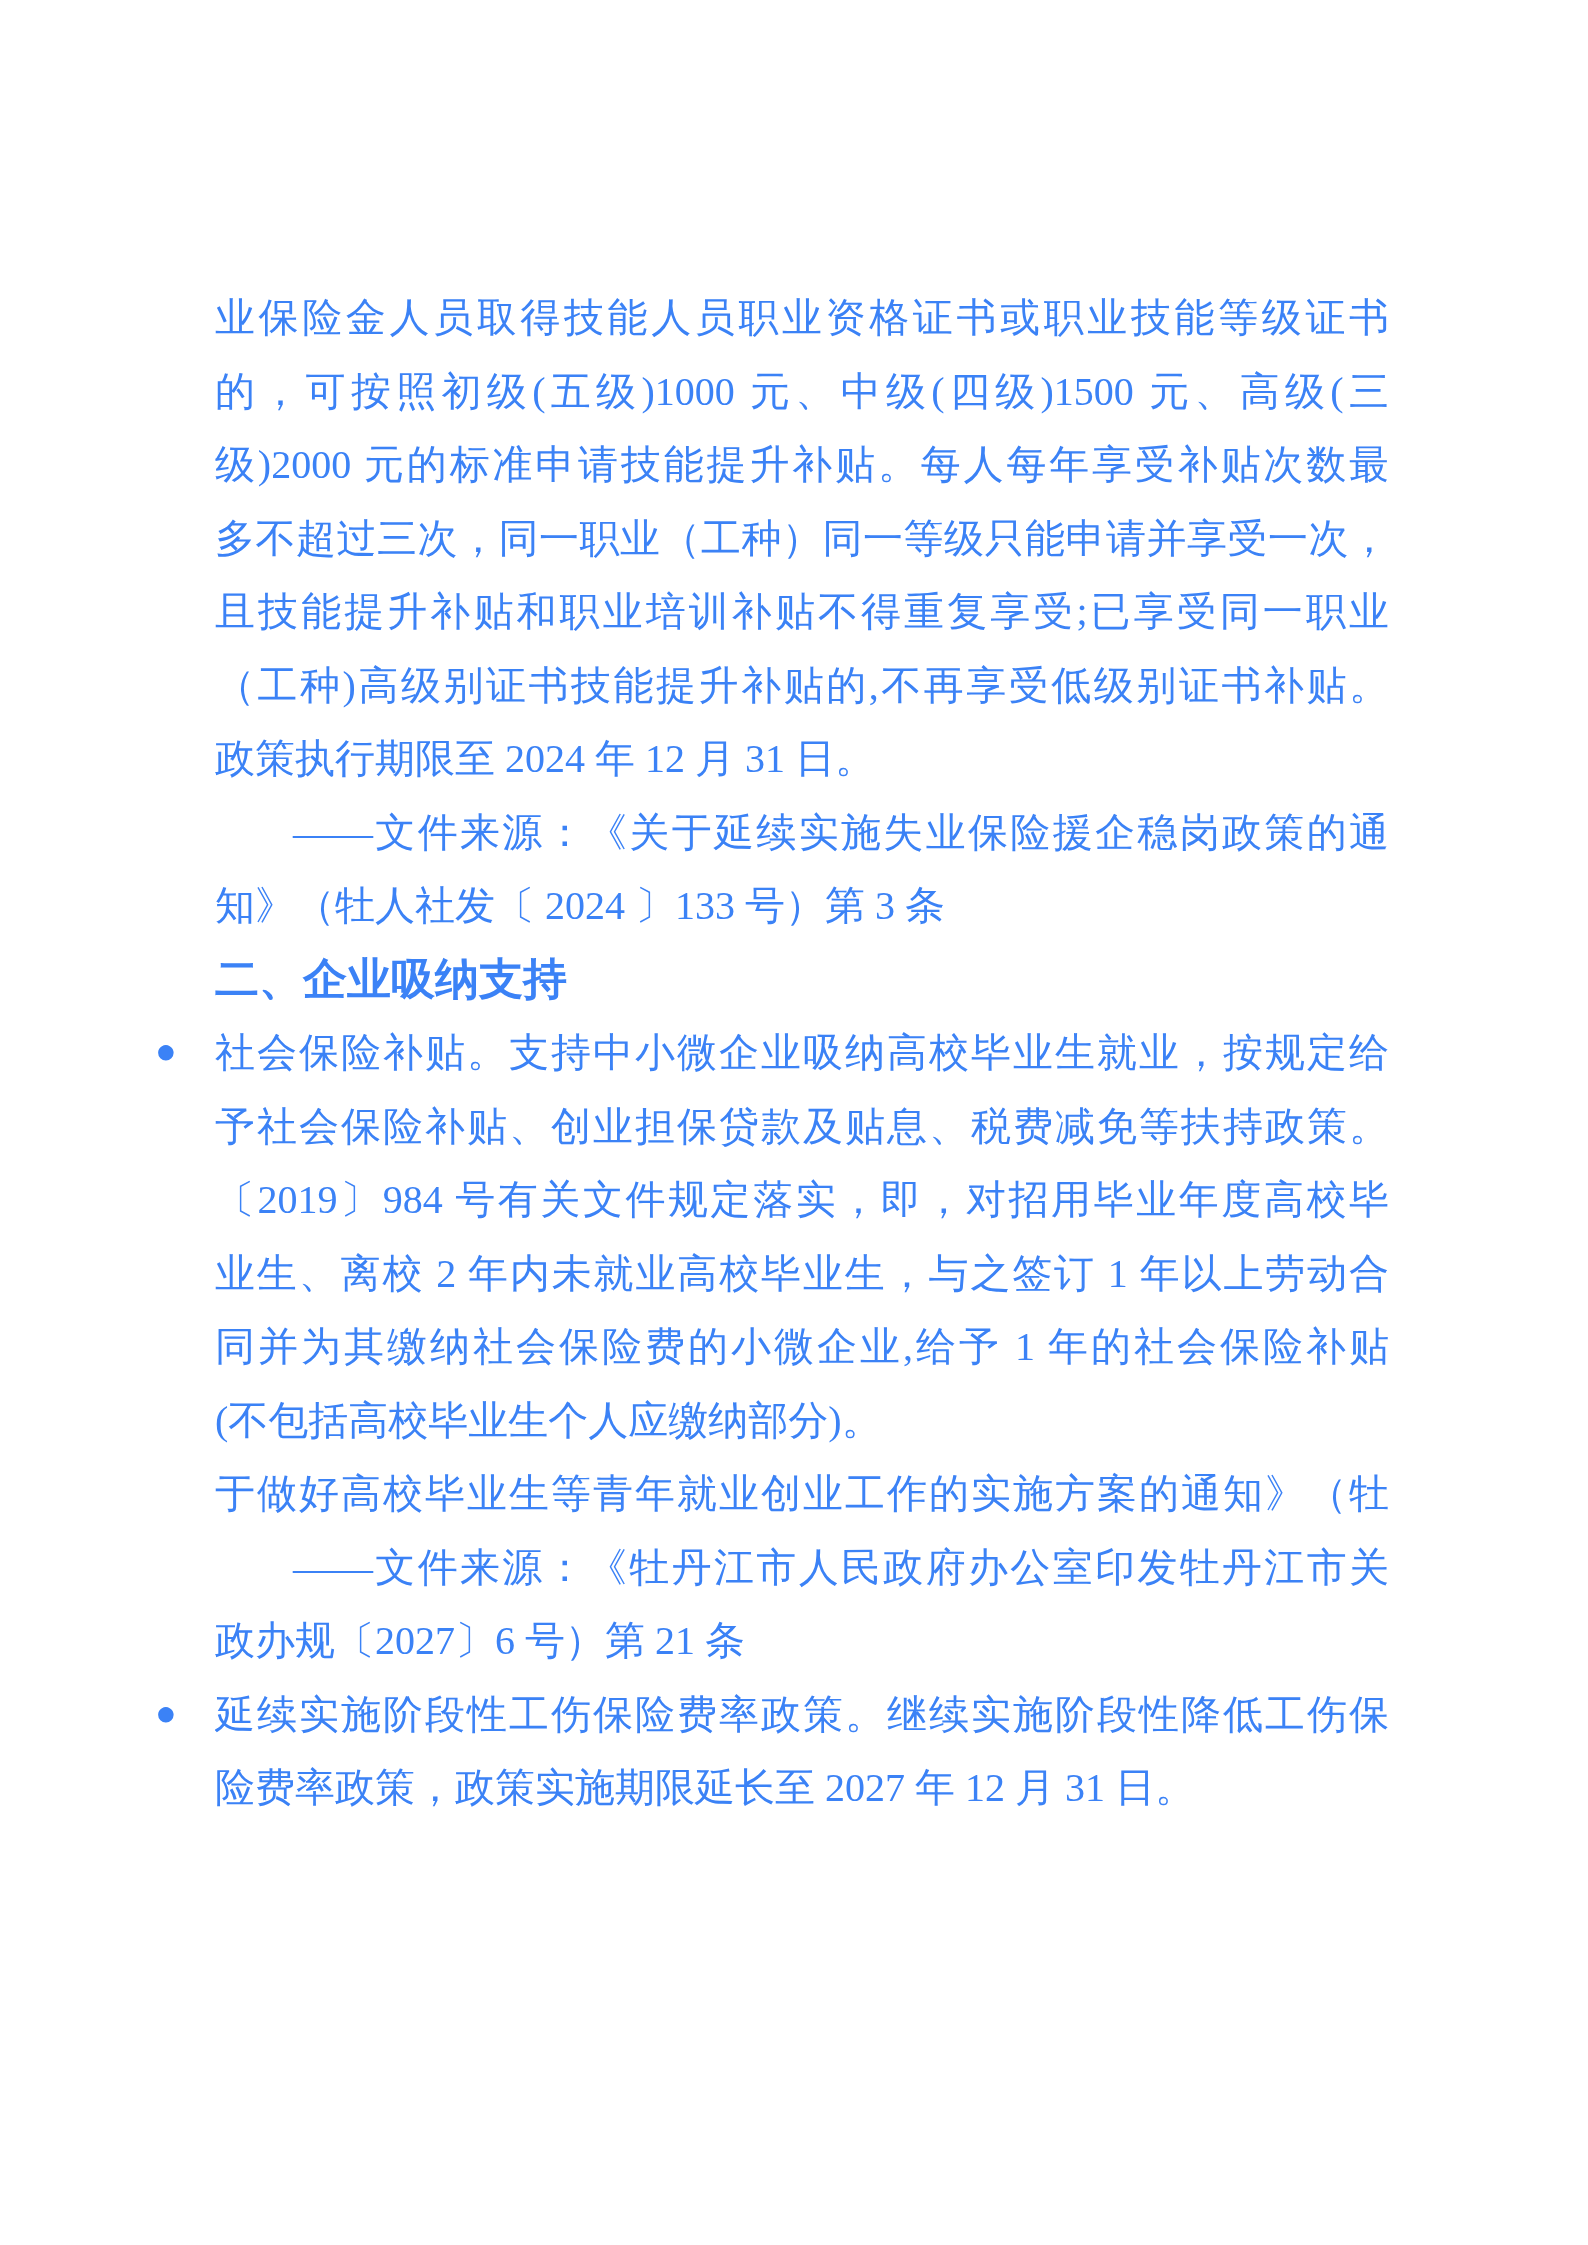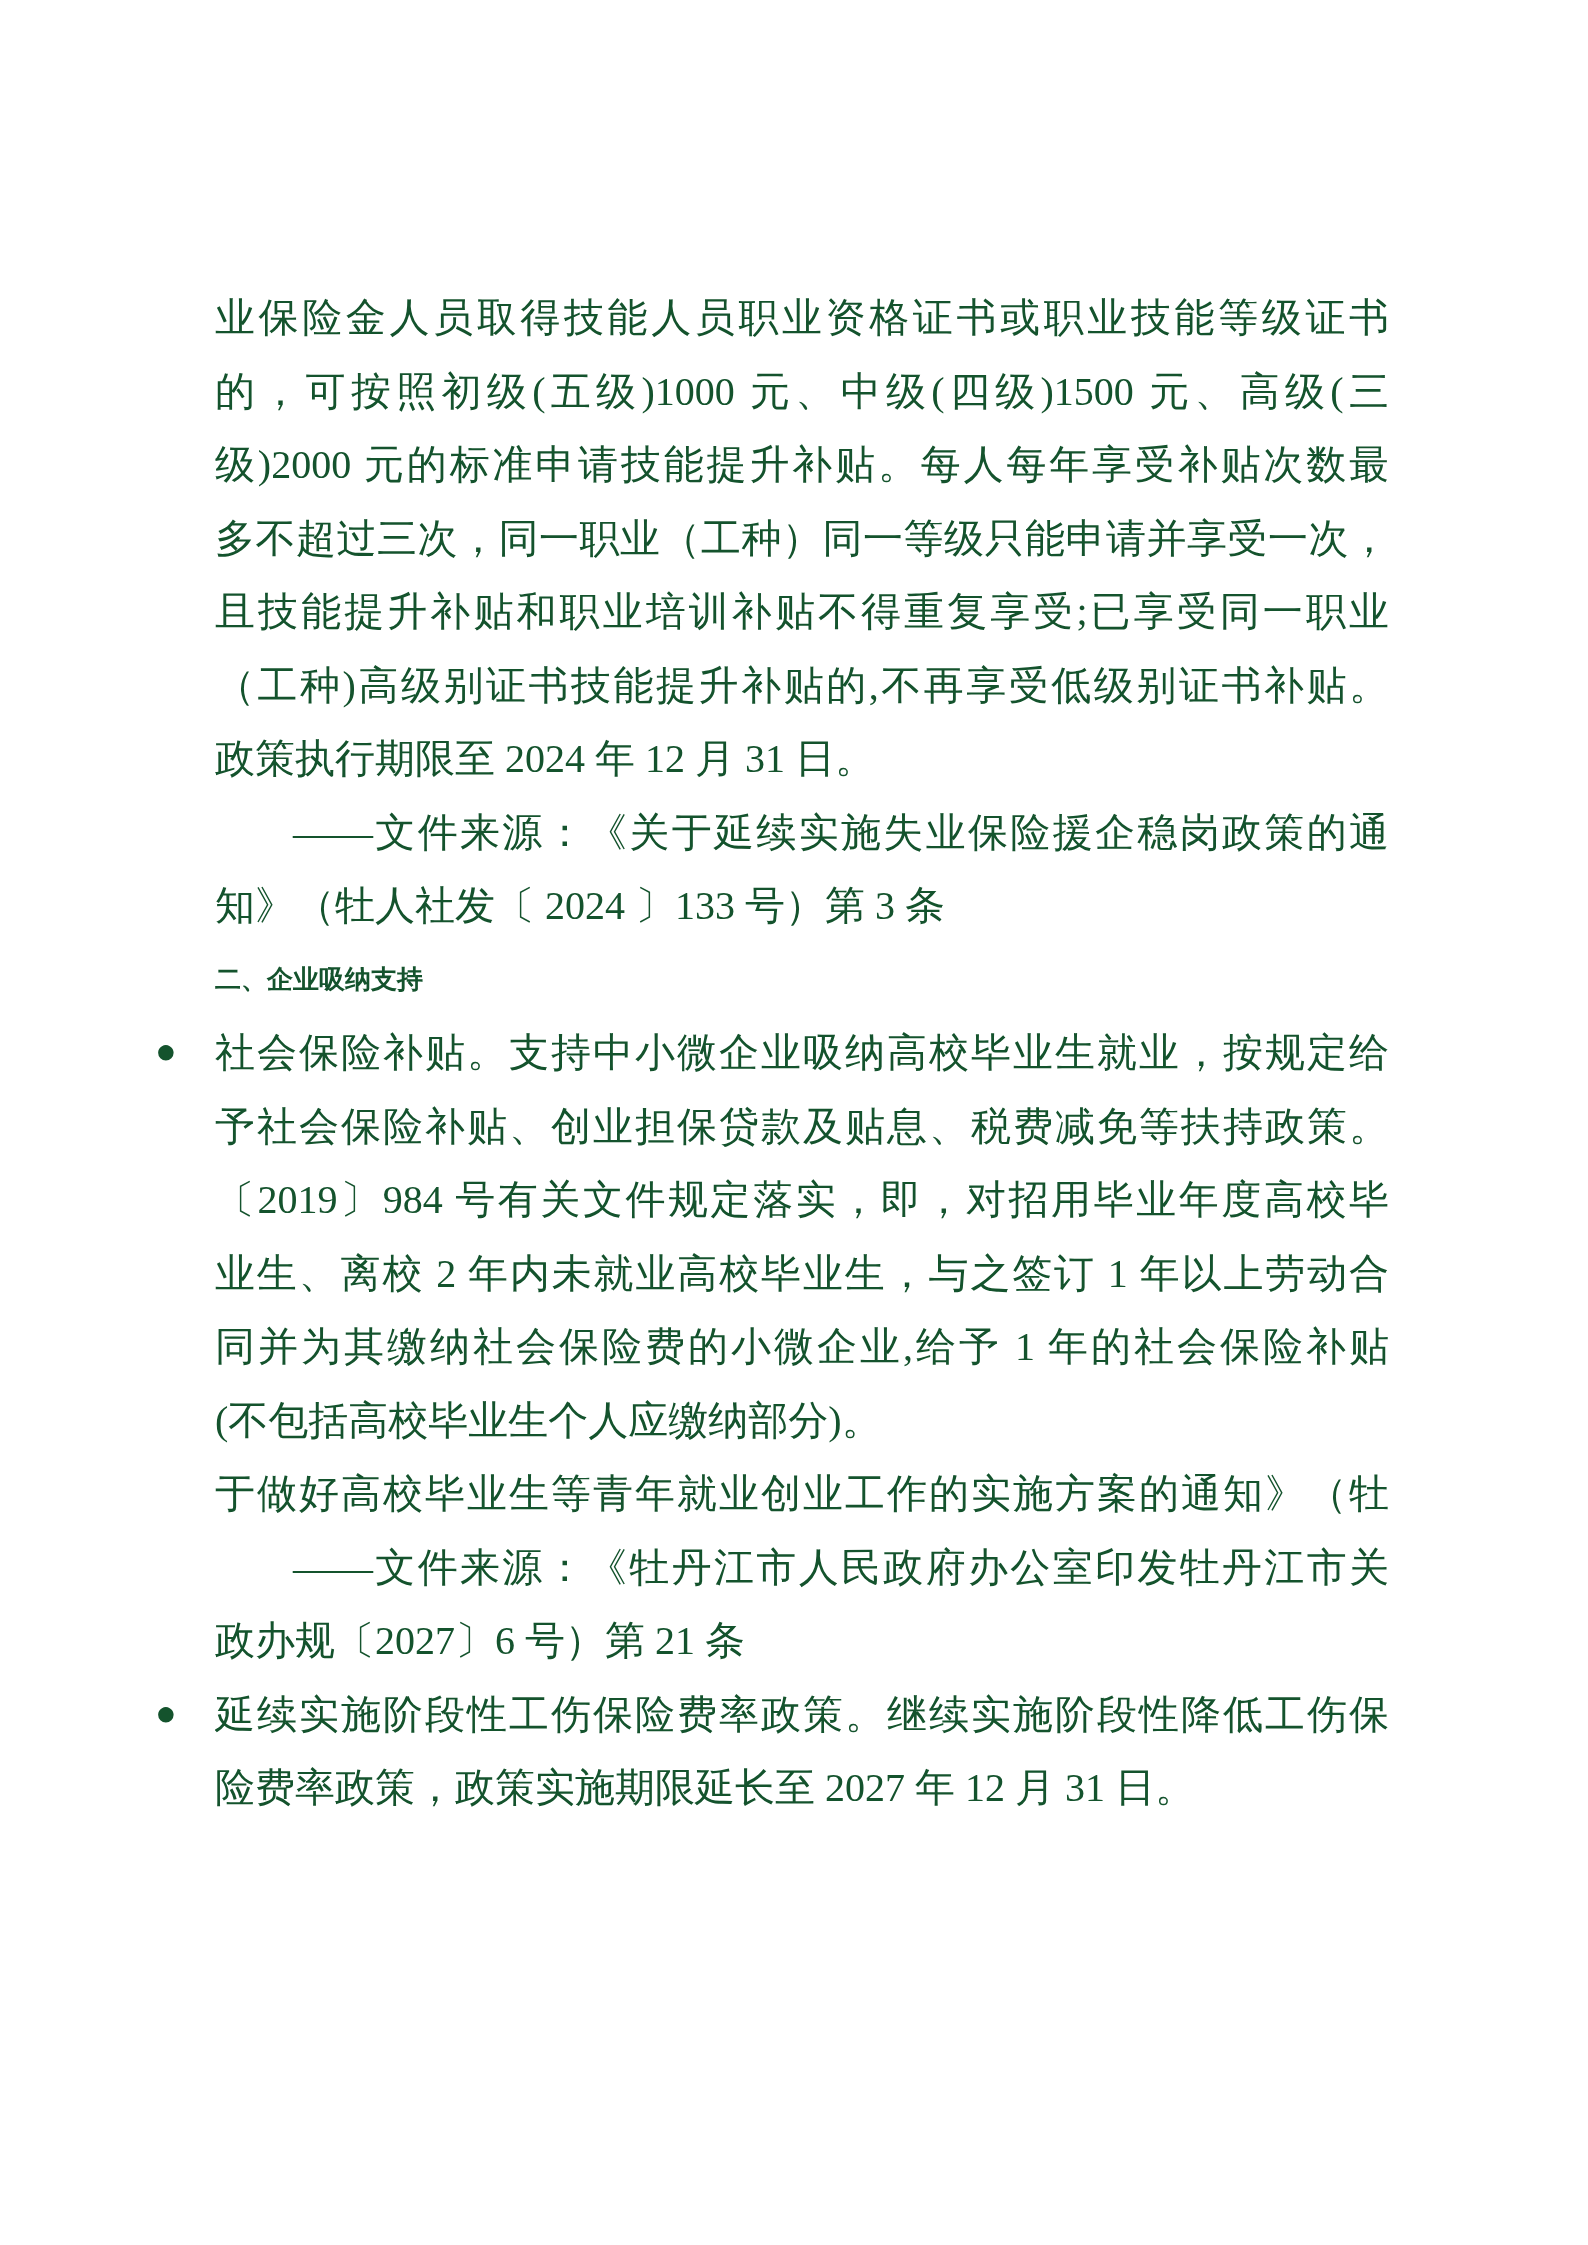--- a/index.html
+++ b/index.html
@@ -9,38 +9,38 @@
     background:#ffffff;
     margin:0 auto;
     overflow:hidden;
   }
   .doc{
     position:absolute;
     left:215px;top:281px;
     width:1174px;
     font-family:"Liberation Serif","DejaVu Serif",serif;
     font-size:40px;
-    color:#14532d;
+    color:#3b82f6;
   }
   .ln{
     height:73.5px;
     line-height:73.5px;
     overflow:hidden;
   }
   
   .j{
     text-align:justify;
     text-align-last:justify;
   }
   
   .ind{ text-indent:78px; }
   .heading{
     font-weight:bold;
     margin:0;
-    font-size:26px;
+    font-size:44px;
   }
   .bullet-para{ position:relative; }
   .bullet{
     position:absolute;
     left:-60px;top:0;
     width:50px;height:73.5px;
     line-height:71px;
     font-size:36px;
     text-align:left;
   }

